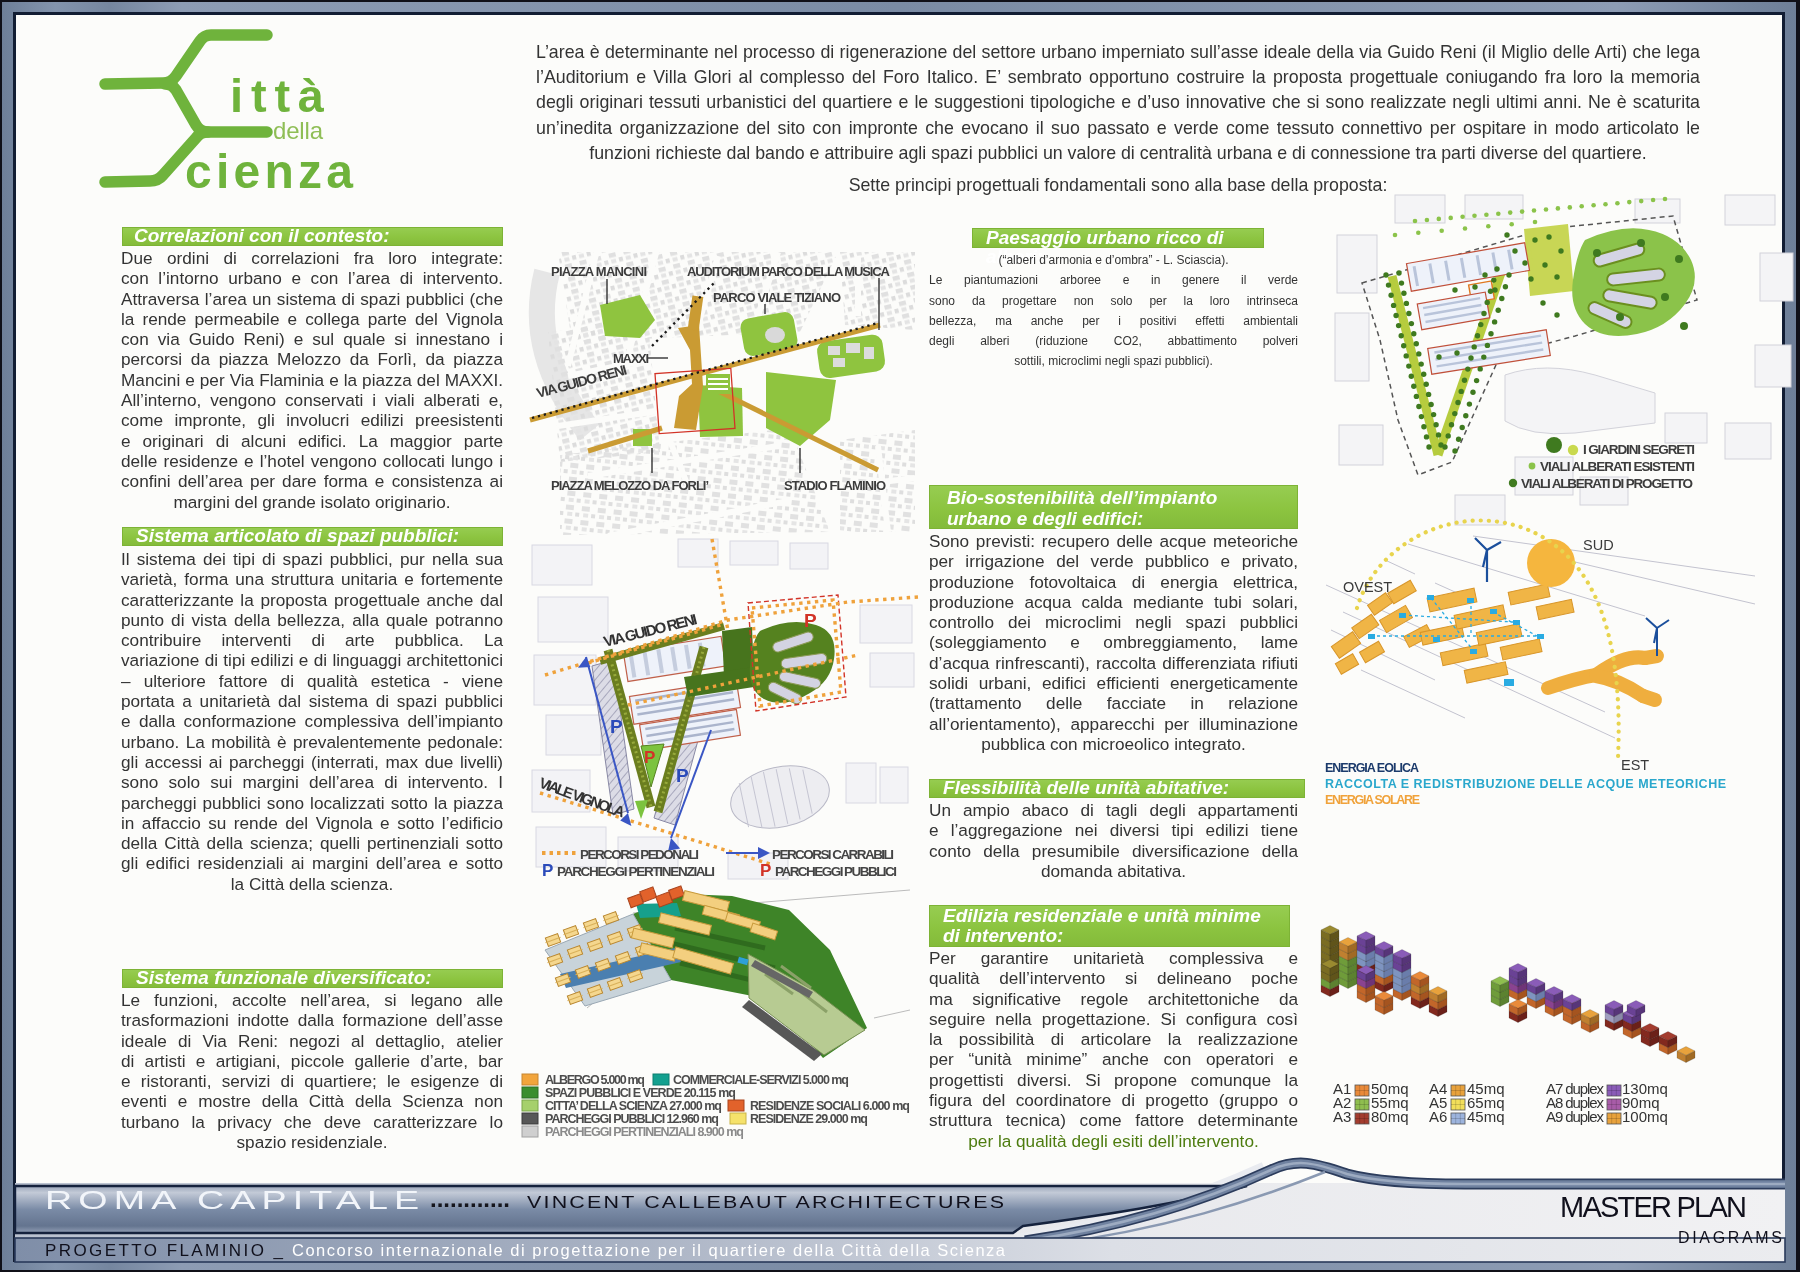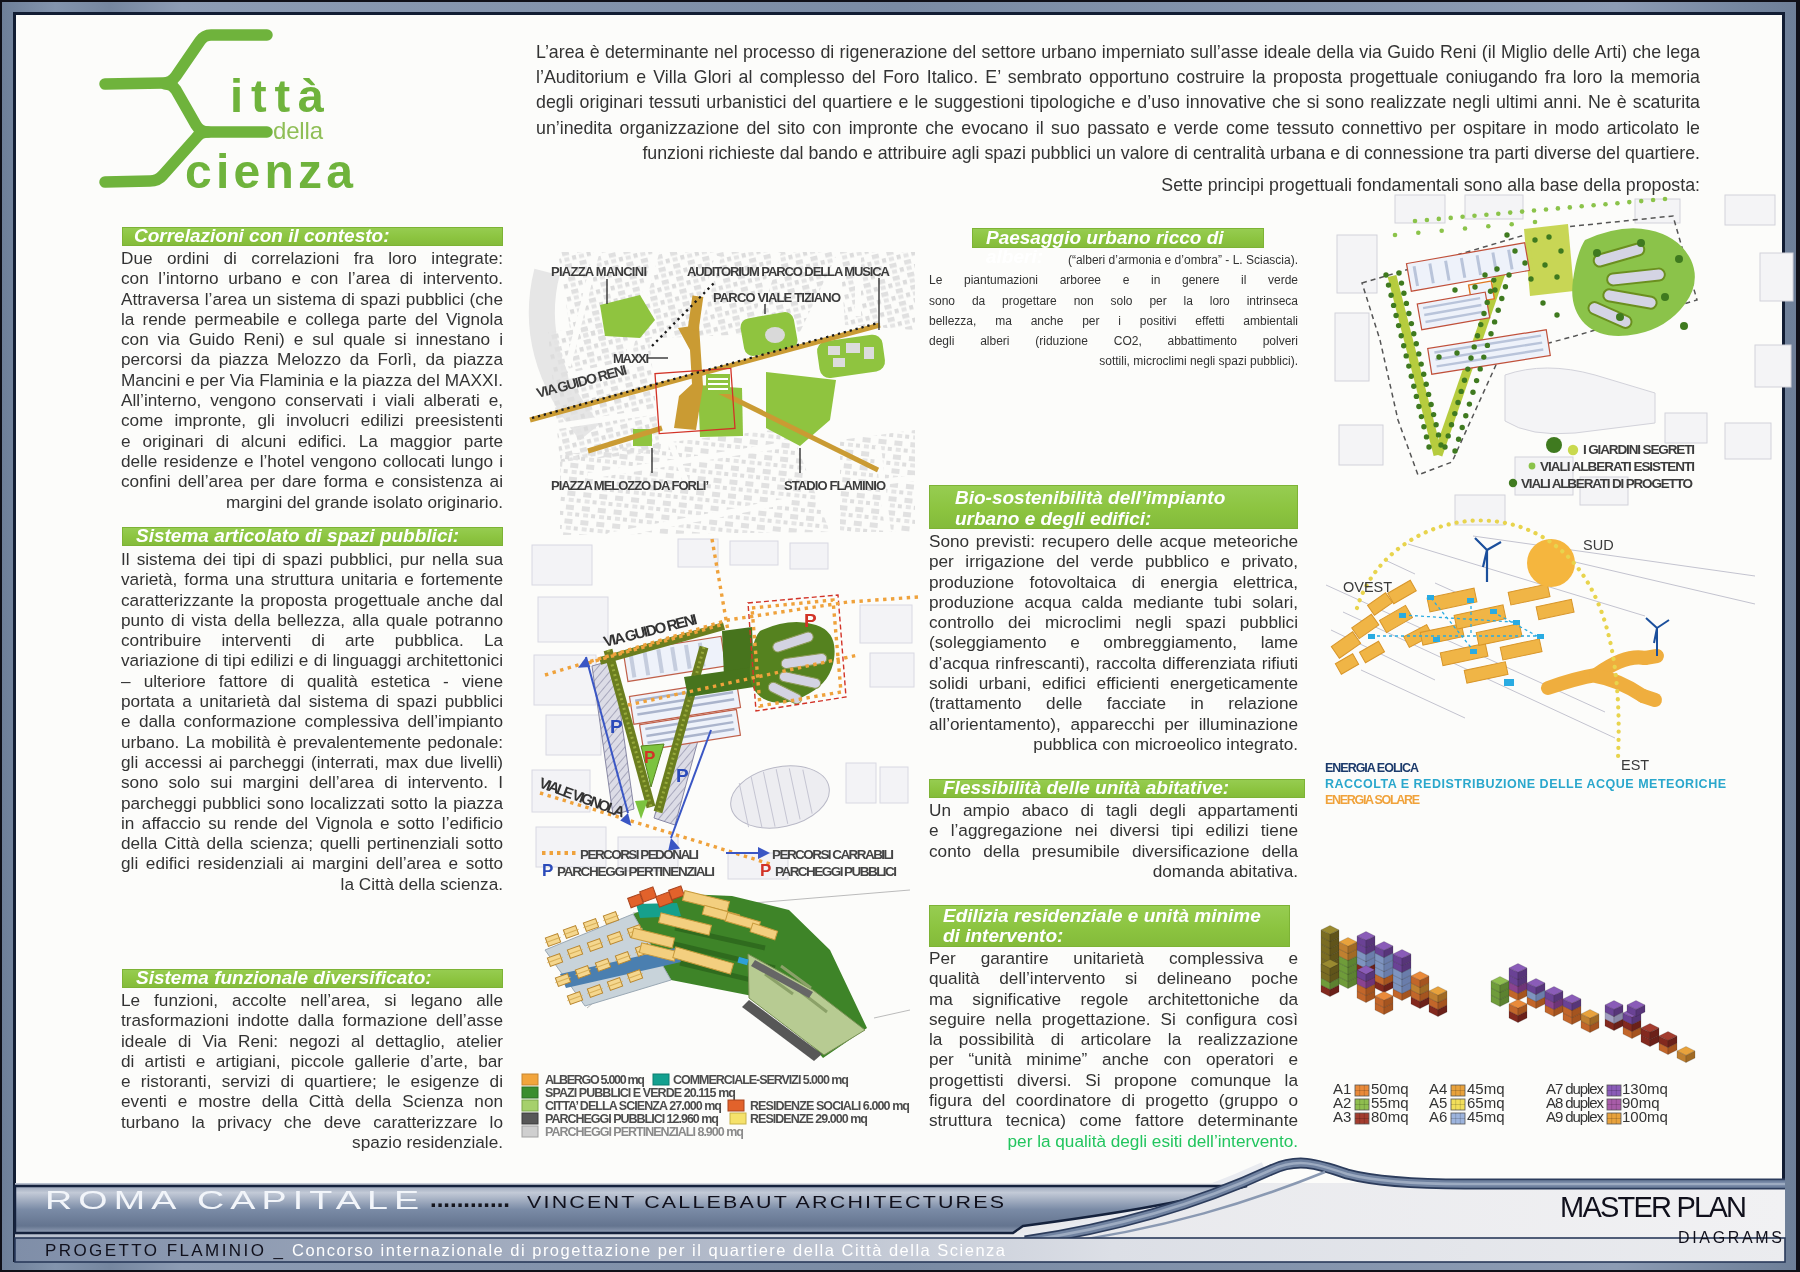--- a/index.html
+++ b/index.html
@@ -2,23 +2,23 @@
 <html><head>
 <meta charset="utf-8">
 <style>
 html,body{margin:0;padding:0;background:#222;}
 #poster{position:relative;width:1800px;height:1272px;background:#101018;overflow:hidden;font-family:"Liberation Sans",sans-serif;}
 #band{position:absolute;left:2px;top:2px;width:1794px;height:1268px;background:linear-gradient(90deg,#6e7f98 0,#8394ad 3%,#75869f 6%,#8d9cb4 10%,#7a8ba4 50%,#8d9cb4 90%,#75869f 97%,#6e7f98 100%);}
 #innerline{position:absolute;left:13px;top:12px;width:1772px;height:1250px;background:#121d33;}
 #content{position:absolute;left:16px;top:15px;width:1766px;height:1244px;background:#fcfcfa;}
 .col{position:absolute;color:#333;font-size:17.2px;letter-spacing:0px;line-height:20.3px;}
 .j{text-align:justify;text-align-last:justify;height:20.3px;}
-.l{text-align:right;height:20.3px;white-space:nowrap;}
+.l{text-align:center;height:20.3px;white-space:nowrap;}
 .hbar{position:absolute;background:linear-gradient(180deg,#97cd52 0,#8cc440 55%,#83ba3a 100%);box-shadow:inset 0 0 0 1px #7db335;color:#fff;font-style:italic;font-weight:bold;}
-.gray{color:#22c55e;}
+.gray{color:#4d7c0f;}
 svg{position:absolute;overflow:visible;}
 svg text{font-family:"Liberation Sans",sans-serif;}
 </style>
 </head>
 <body>
 <div id="poster">
 
 <div id="band"></div>
 
 <div id="innerline"></div>
@@ -109,21 +109,21 @@
 
 <div class="col" style="left:929px;top:250px;width:369px;font-size:12px;">
 <div class="l">(“alberi d’armonia e d’ombra” - L. Sciascia).</div>
 <div class="j">Le piantumazioni arboree e in genere il verde</div>
 <div class="j">sono da progettare non solo per la loro intrinseca</div>
 <div class="j">bellezza, ma anche per i positivi effetti ambientali</div>
 <div class="j">degli alberi (riduzione CO2, abbattimento polveri</div>
 <div class="l">sottili, microclimi negli spazi pubblici).</div>
 </div>
 
-<div class="hbar" style="left:929px;top:485px;width:369px;height:44px;font-size:19px;line-height:21px;padding-left:26px;padding-top:2px;box-sizing:border-box;">Bio-sostenibilità dell’impianto<br>urbano e degli edifici:</div>
+<div class="hbar" style="left:929px;top:485px;width:369px;height:44px;font-size:19px;line-height:21px;padding-left:18px;padding-top:2px;box-sizing:border-box;">Bio-sostenibilità dell’impianto<br>urbano e degli edifici:</div>
 
 <div class="col" style="left:929px;top:531px;width:369px;">
 <div class="j">Sono previsti: recupero delle acque meteoriche</div>
 <div class="j">per irrigazione del verde pubblico e privato,</div>
 <div class="j">produzione fotovoltaica di energia elettrica,</div>
 <div class="j">produzione acqua calda mediante tubi solari,</div>
 <div class="j">controllo dei microclimi negli spazi pubblici</div>
 <div class="j">(soleggiamento e ombreggiamento, lame</div>
 <div class="j">d’acqua rinfrescanti), raccolta differenziata rifiuti</div>
 <div class="j">solidi urbani, edifici efficienti energeticamente</div>

